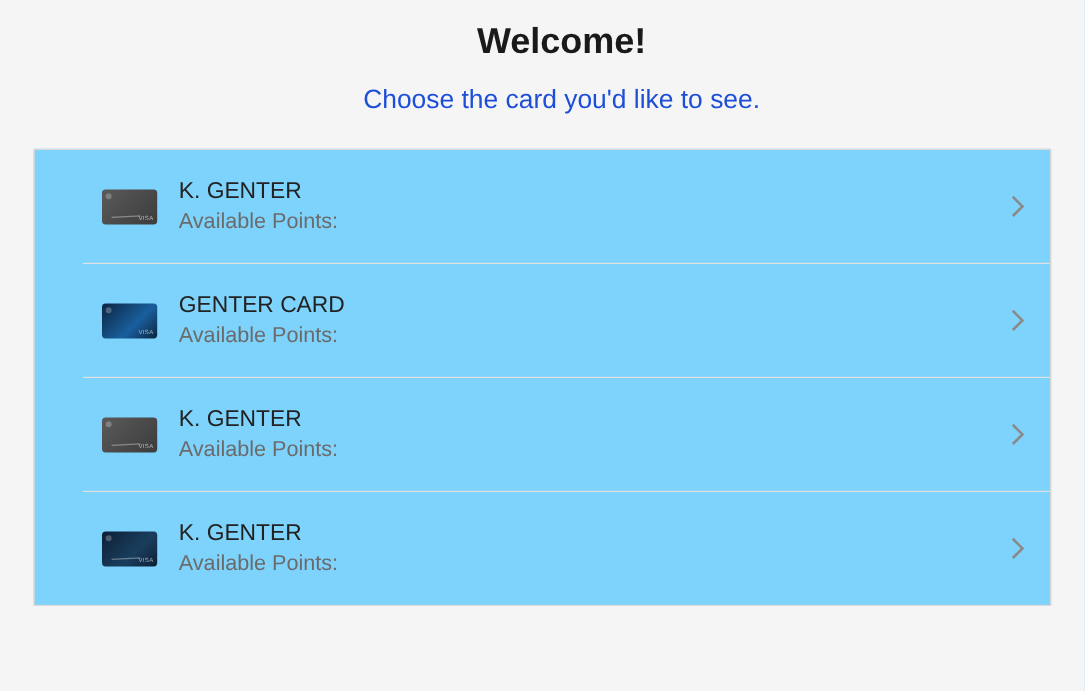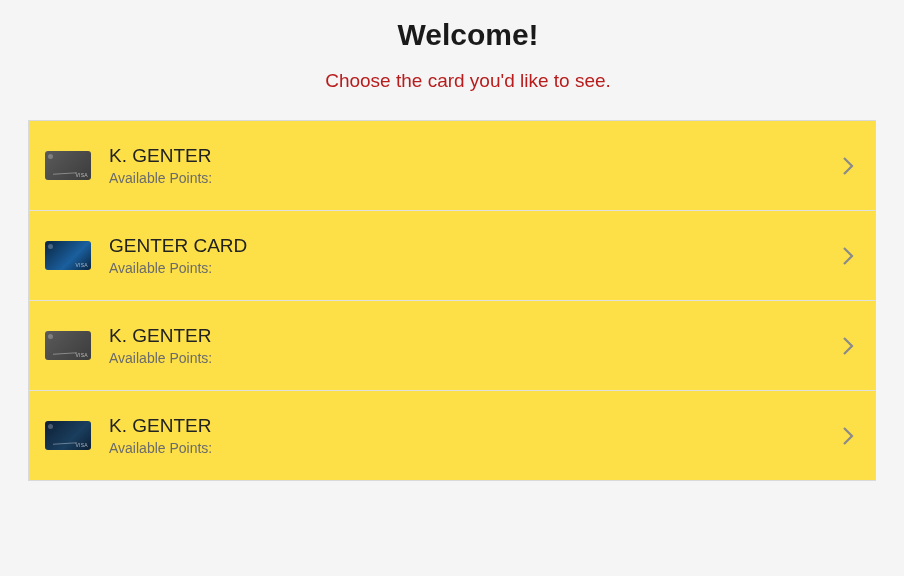--- a/index.html
+++ b/index.html
@@ -20,27 +20,28 @@
       padding-bottom: 28px;
       padding-left: 32px;
     }
     .title {
       font-size: 30px;
       font-weight: bold;
       color: #1a1a1a;
       margin-bottom: 18px;
     }
     .subtitle {
-      font-size: 19px;
-      color: #b91c1c;
+      font-size: 22px;
+      color: #1d4ed8;
     }
     .card-list {
       margin: 0 28px;
-      background: #fde047;
+      background: #7dd3fc;
       border: 1px solid #d9d9d9;
+      padding-left: 40px;
     }
     .card-row {
       display: flex;
       align-items: center;
       padding: 24px 20px 24px 16px;
       border-bottom: 1px solid #e0e0e0;
       cursor: pointer;
     }
     .card-row:last-child {
       border-bottom: none;
@@ -92,21 +93,21 @@
     }
     .card-info {
       flex: 1;
     }
     .card-name {
       font-size: 19px;
       color: #222;
       margin-bottom: 3px;
     }
     .card-points {
-      font-size: 14px;
+      font-size: 18px;
       color: #6b6b6b;
     }
     .chevron {
       flex-shrink: 0;
       width: 14px;
       height: 14px;
       display: flex;
       align-items: center;
       justify-content: center;
     }

